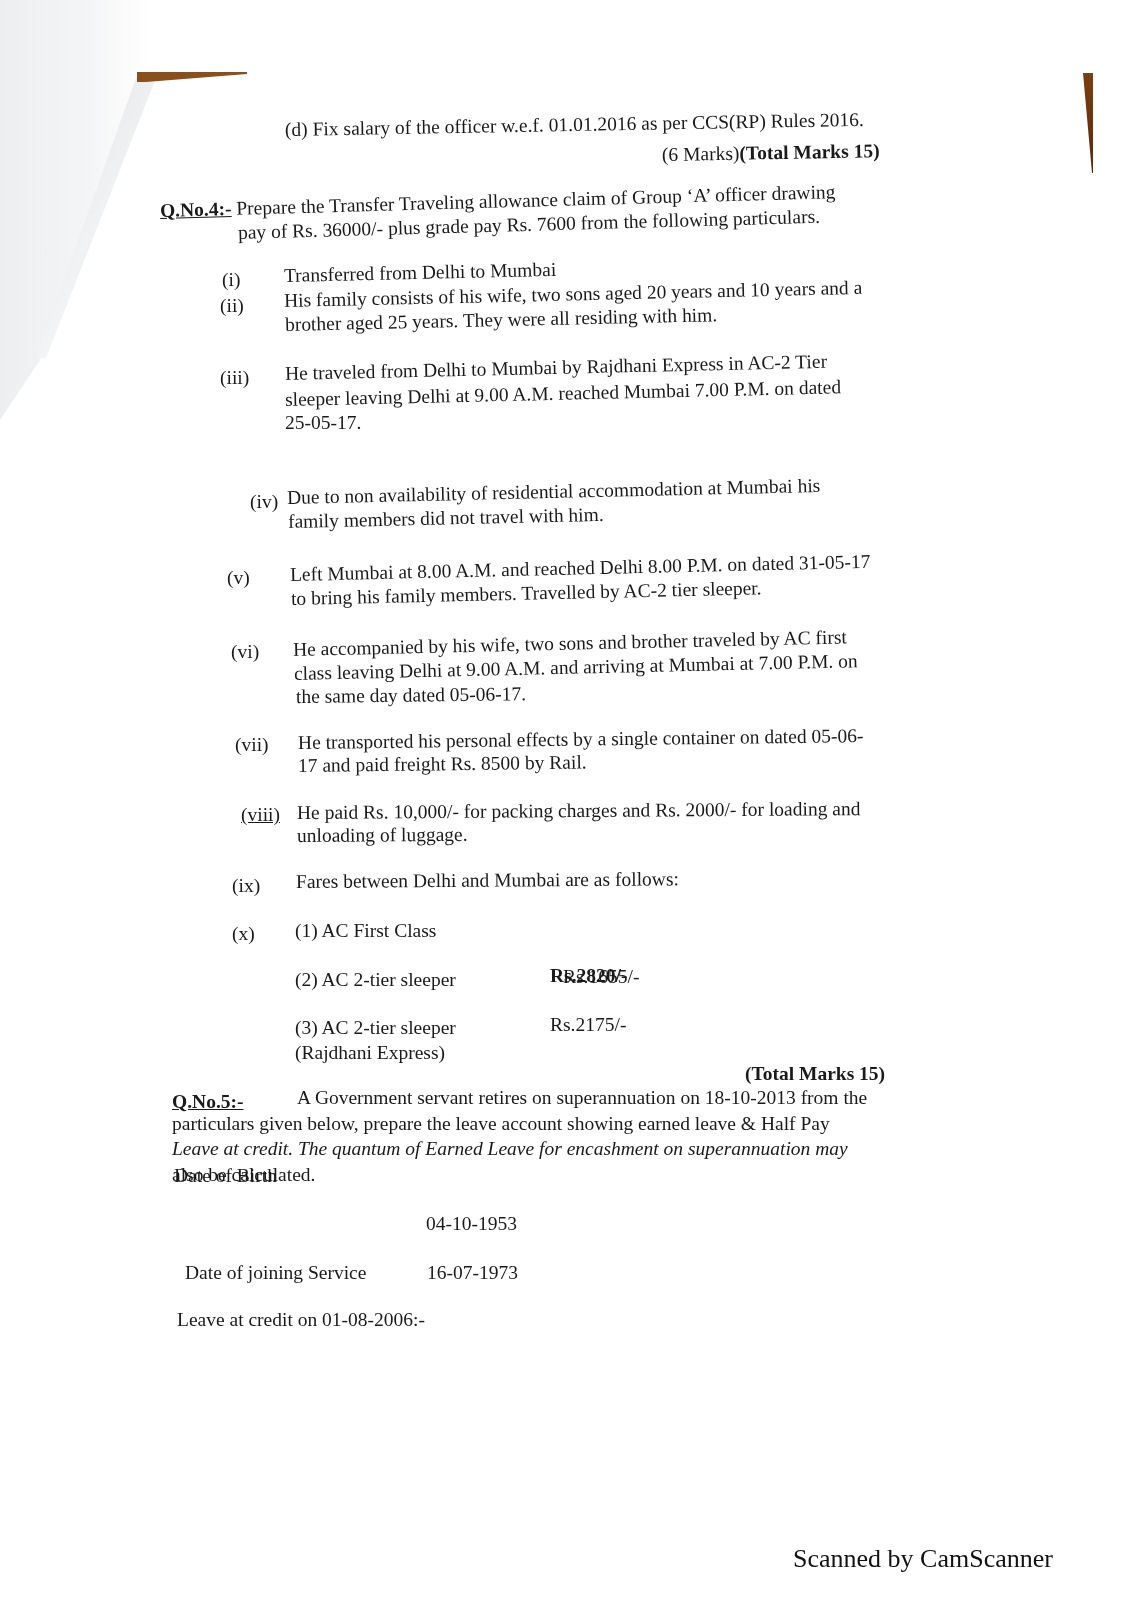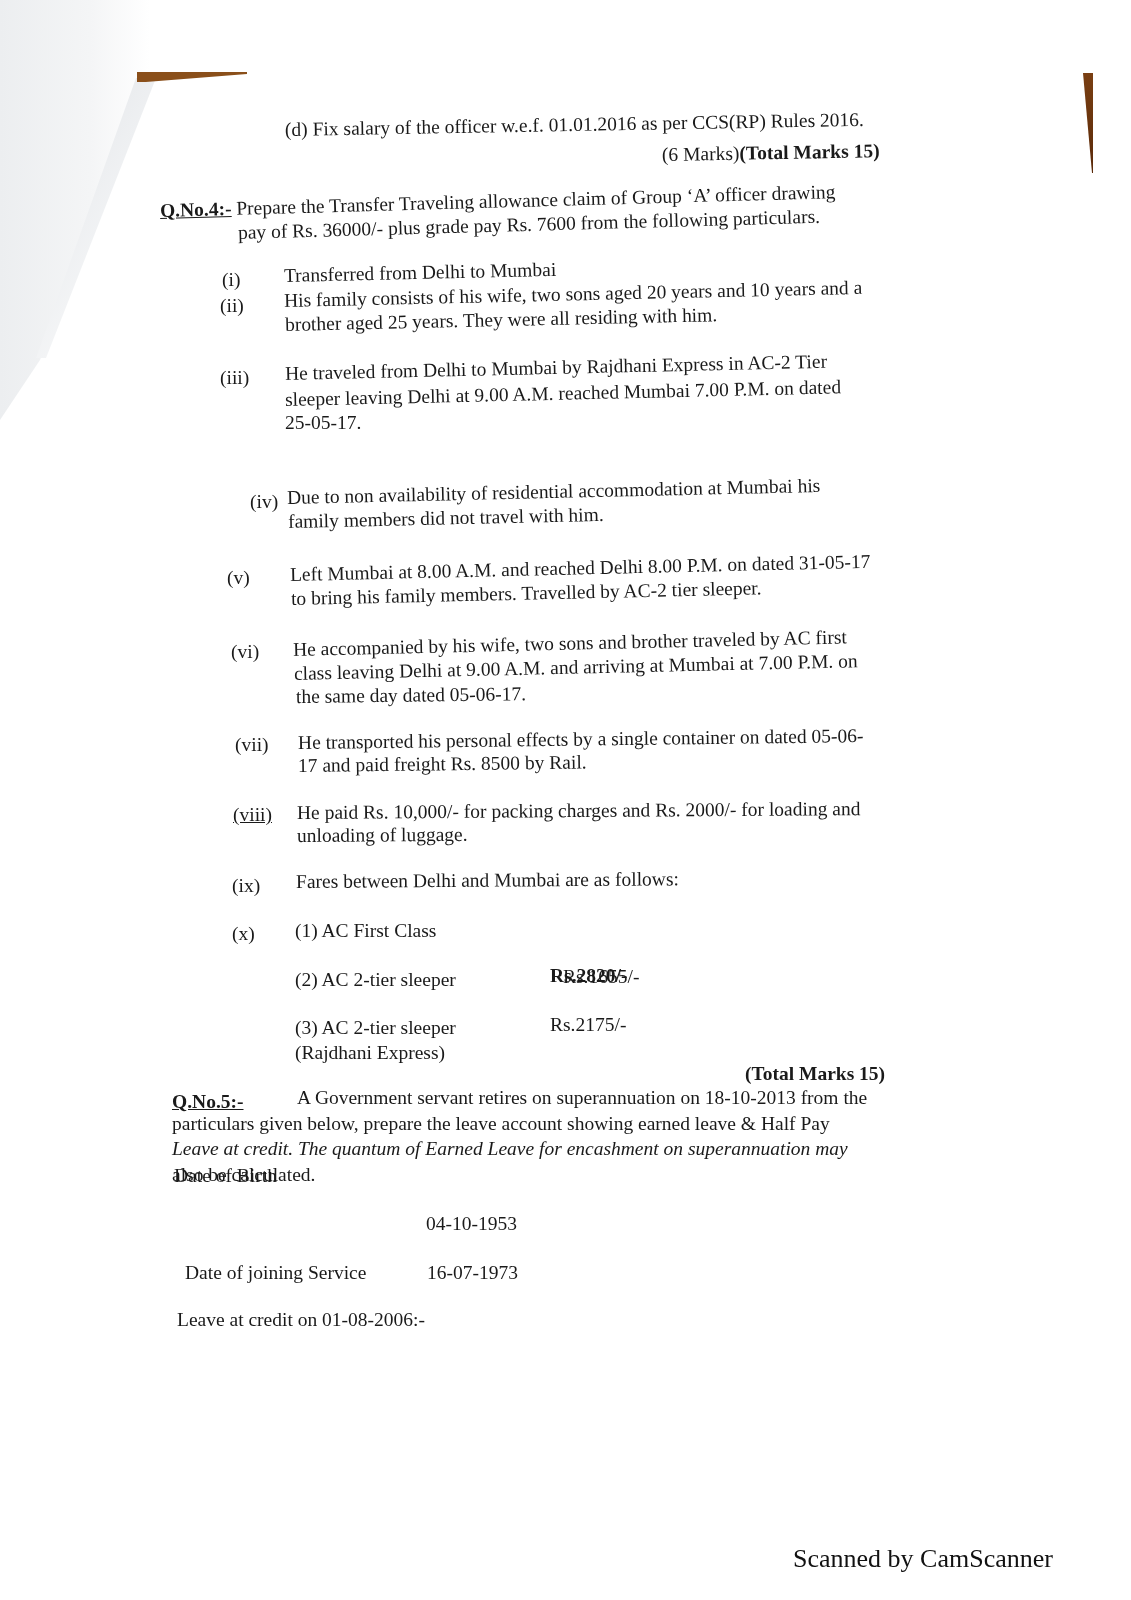--- a/index.html
+++ b/index.html
@@ -83,21 +83,21 @@
 
 <div class="num" style="left:231px; top:640px;">(vi)</div>
 <div class="t rot2" style="left:293px; top:638px;">He accompanied by his wife, two sons and brother traveled by AC first</div>
 <div class="t rot2" style="left:294px; top:662px;">class leaving Delhi at 9.00 A.M. and arriving at Mumbai at 7.00 P.M. on</div>
 <div class="t rot4" style="left:296px; top:685px;">the same day dated 05-06-17.</div>
 
 <div class="num" style="left:235px; top:733px;">(vii)</div>
 <div class="t rot4" style="left:298px; top:731px;">He transported his personal effects by a single container on dated 05-06-</div>
 <div class="t rot4" style="left:298px; top:754px;">17 and paid freight Rs. 8500 by Rail.</div>
 
-<div class="num" style="left:233px; top:803px;text-decoration:underline;">(viii)</div>
+<div class="num" style="left:241px; top:803px;text-decoration:underline;">(viii)</div>
 <div class="t rot5" style="left:297px; top:801px;">He paid Rs. 10,000/- for packing charges and Rs. 2000/- for loading and</div>
 <div class="t rot5" style="left:297px; top:824px;">unloading of luggage.</div>
 
 <div class="num" style="left:232px; top:874px;">(ix)</div>
 <div class="t rot5" style="left:296px; top:870px;">Fares between Delhi and Mumbai are as follows:</div>
 
 <div class="num" style="left:232px; top:922px;">(x)</div>
 
 <div class="t" style="left:295px; top:919px;">(1) AC First Class</div>
 <div class="t" style="left:550px; top:964px;font-weight:bold;">Rs.2820/-</div>

